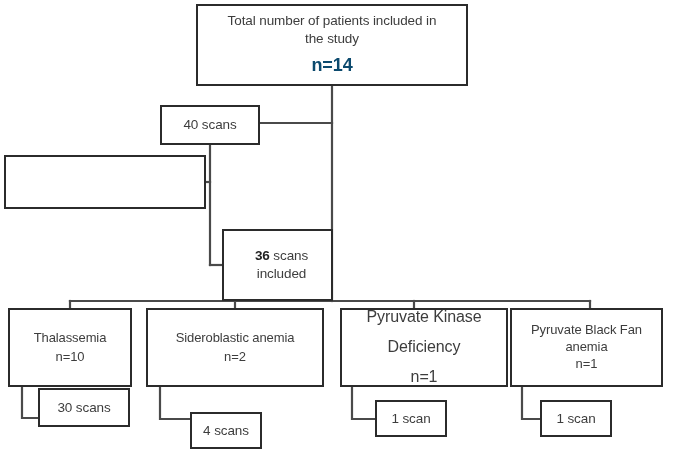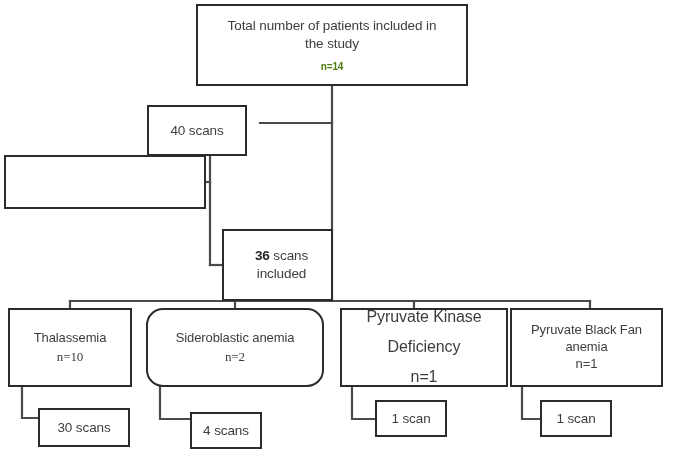--- a/index.html
+++ b/index.html
@@ -40,36 +40,36 @@
     z-index: 2;
   }
   .node .line {
     display: block;
     white-space: nowrap;
   }
   .b { font-weight: bold; color: #1f1f1f; }
 
   
   #node-total      { left: 196px; top: 4px;   width: 272px; height: 82px;  font-size: 13.5px; padding: 0 10px; }
-  #node-total .l3  { font-weight: bold; color: #4d7c0f; font-size: 10px; margin-top: 7px; }
+  #node-total .l3  { font-weight: bold; color: #0c4a6e; font-size: 18px; margin-top: 7px; }
   #node-total .l1, #node-total .l2 { margin: 0; }
 
-  #node-40scans    { left: 147px; top: 105px; width: 100px; height: 51px;  font-size: 13.5px; }
+  #node-40scans    { left: 160px; top: 105px; width: 100px; height: 40px;  font-size: 13.5px; }
   #node-excluded   { left: 4px;   top: 155px; width: 202px; height: 54px;  font-size: 13.5px; padding: 0 6px; }
   #node-36scans    { left: 222px; top: 229px; width: 111px; height: 72px;  font-size: 13.5px; padding-left: 8px; }
 
   #node-thal       { left: 8px;   top: 308px; width: 124px; height: 79px;  font-size: 13px; }
-  #node-sidero     { left: 146px; top: 308px; width: 178px; height: 79px;  font-size: 13px; border-radius: 17px; }
+  #node-sidero     { left: 146px; top: 308px; width: 178px; height: 79px;  font-size: 13px; }
   #node-pyruvate   { left: 340px; top: 308px; width: 168px; height: 79px;  font-size: 16px; gap: 9px; }
   #node-dbfa       { left: 510px; top: 308px; width: 153px; height: 79px;  font-size: 13px; }
 
-  #node-thal .n, #node-sidero .n { margin-top: 2px; font-family: Liberation Serif, serif; }
+  #node-thal .n, #node-sidero .n { margin-top: 2px; }
   #node-pyruvate .n, #node-dbfa .n { }
 
-  #node-30scans    { left: 38px;  top: 408px; width: 92px;  height: 39px;  font-size: 13.5px; }
+  #node-30scans    { left: 38px;  top: 388px; width: 92px;  height: 39px;  font-size: 13.5px; }
   #node-4scans     { left: 190px; top: 400px; width: 72px;  height: 37px;  font-size: 13.5px; margin-top: 12px; }
   #node-1scan-a    { left: 375px; top: 400px; width: 72px;  height: 37px;  font-size: 13.5px; }
   #node-1scan-b    { left: 540px; top: 400px; width: 72px;  height: 37px;  font-size: 13.5px; }
 </style>
 </head>
 <body>
 
 <div id="flowchart">
 
   <svg id="connectors" viewBox="0 0 673 450" width="673" height="450" aria-hidden="true">

